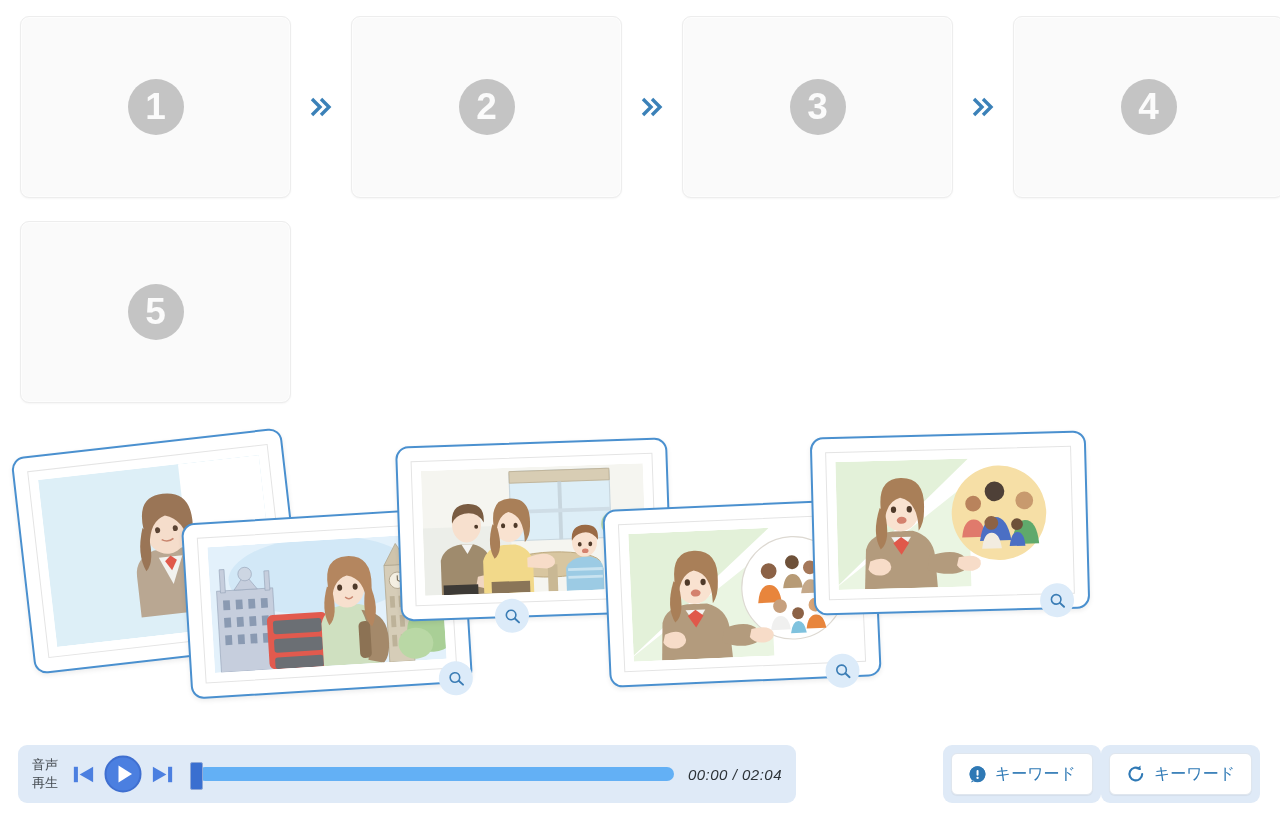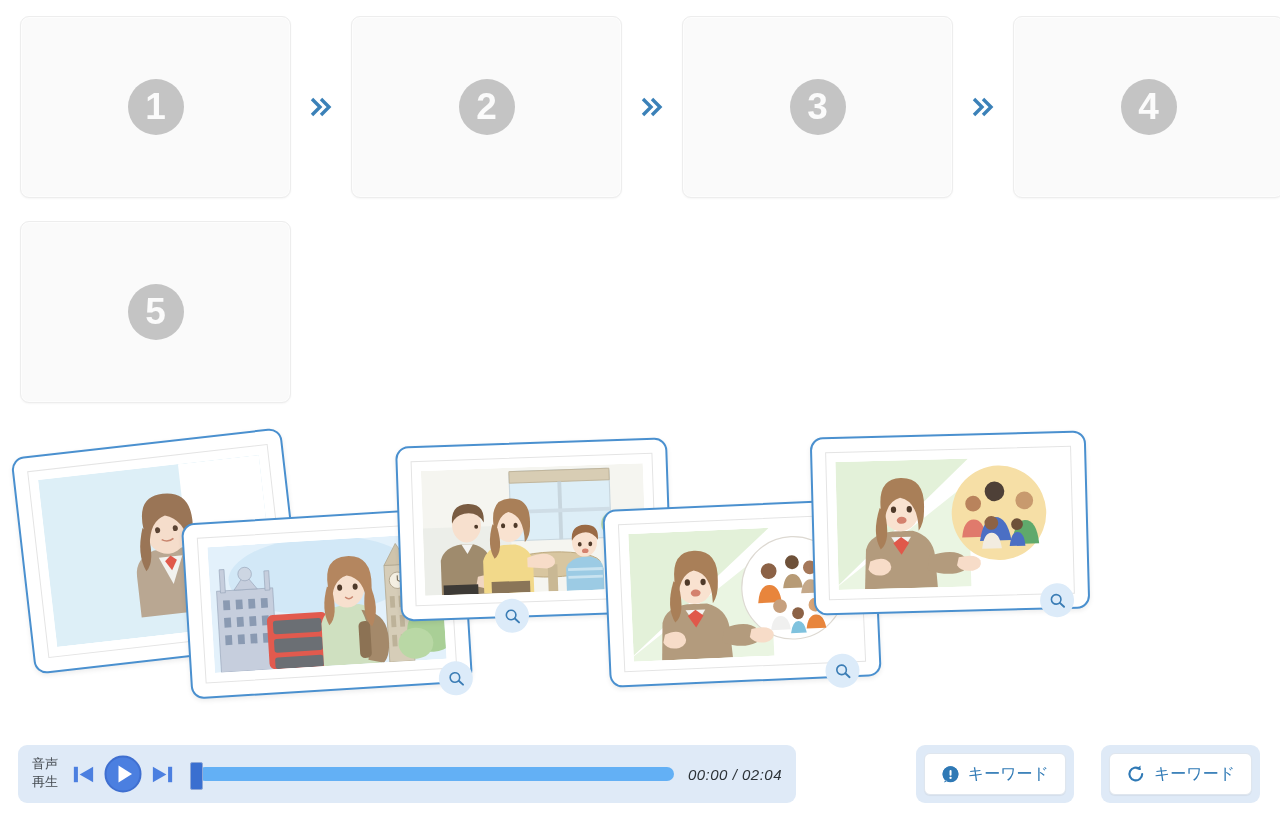--- a/index.html
+++ b/index.html
@@ -142,21 +142,20 @@
     padding: 0 14px;
     box-sizing: border-box;
   }
   .audio-label {
     font-size: 13px;
     color: #444a50;
     line-height: 1.35;
     margin-right: 12px;
     white-space: nowrap;
     user-select: none;
-    font-family: Liberation Mono, monospace;
   }
   .transport {
     display: flex;
     align-items: center;
     gap: 5px;
     color: #4b7fe0;
     margin-right: 14px;
   }
   .transport svg { display: block; }
   .btn-play { margin: 0 1px; }
@@ -194,21 +193,21 @@
     letter-spacing: 0.5px;
     user-select: none;
     font-style: italic;
   }
 
   .action-wrap {
     position: absolute;
     right: 20px;
     top: 7px;
     display: flex;
-    gap: 27px;
+    gap: 0;
   }
   .action-pad {
     background: #dfeaf7;
     border-radius: 9px;
     padding: 8px;
     display: flex;
   }
   .action-btn {
     background: #ffffff;
     border: 1px solid #dfe6ee;

